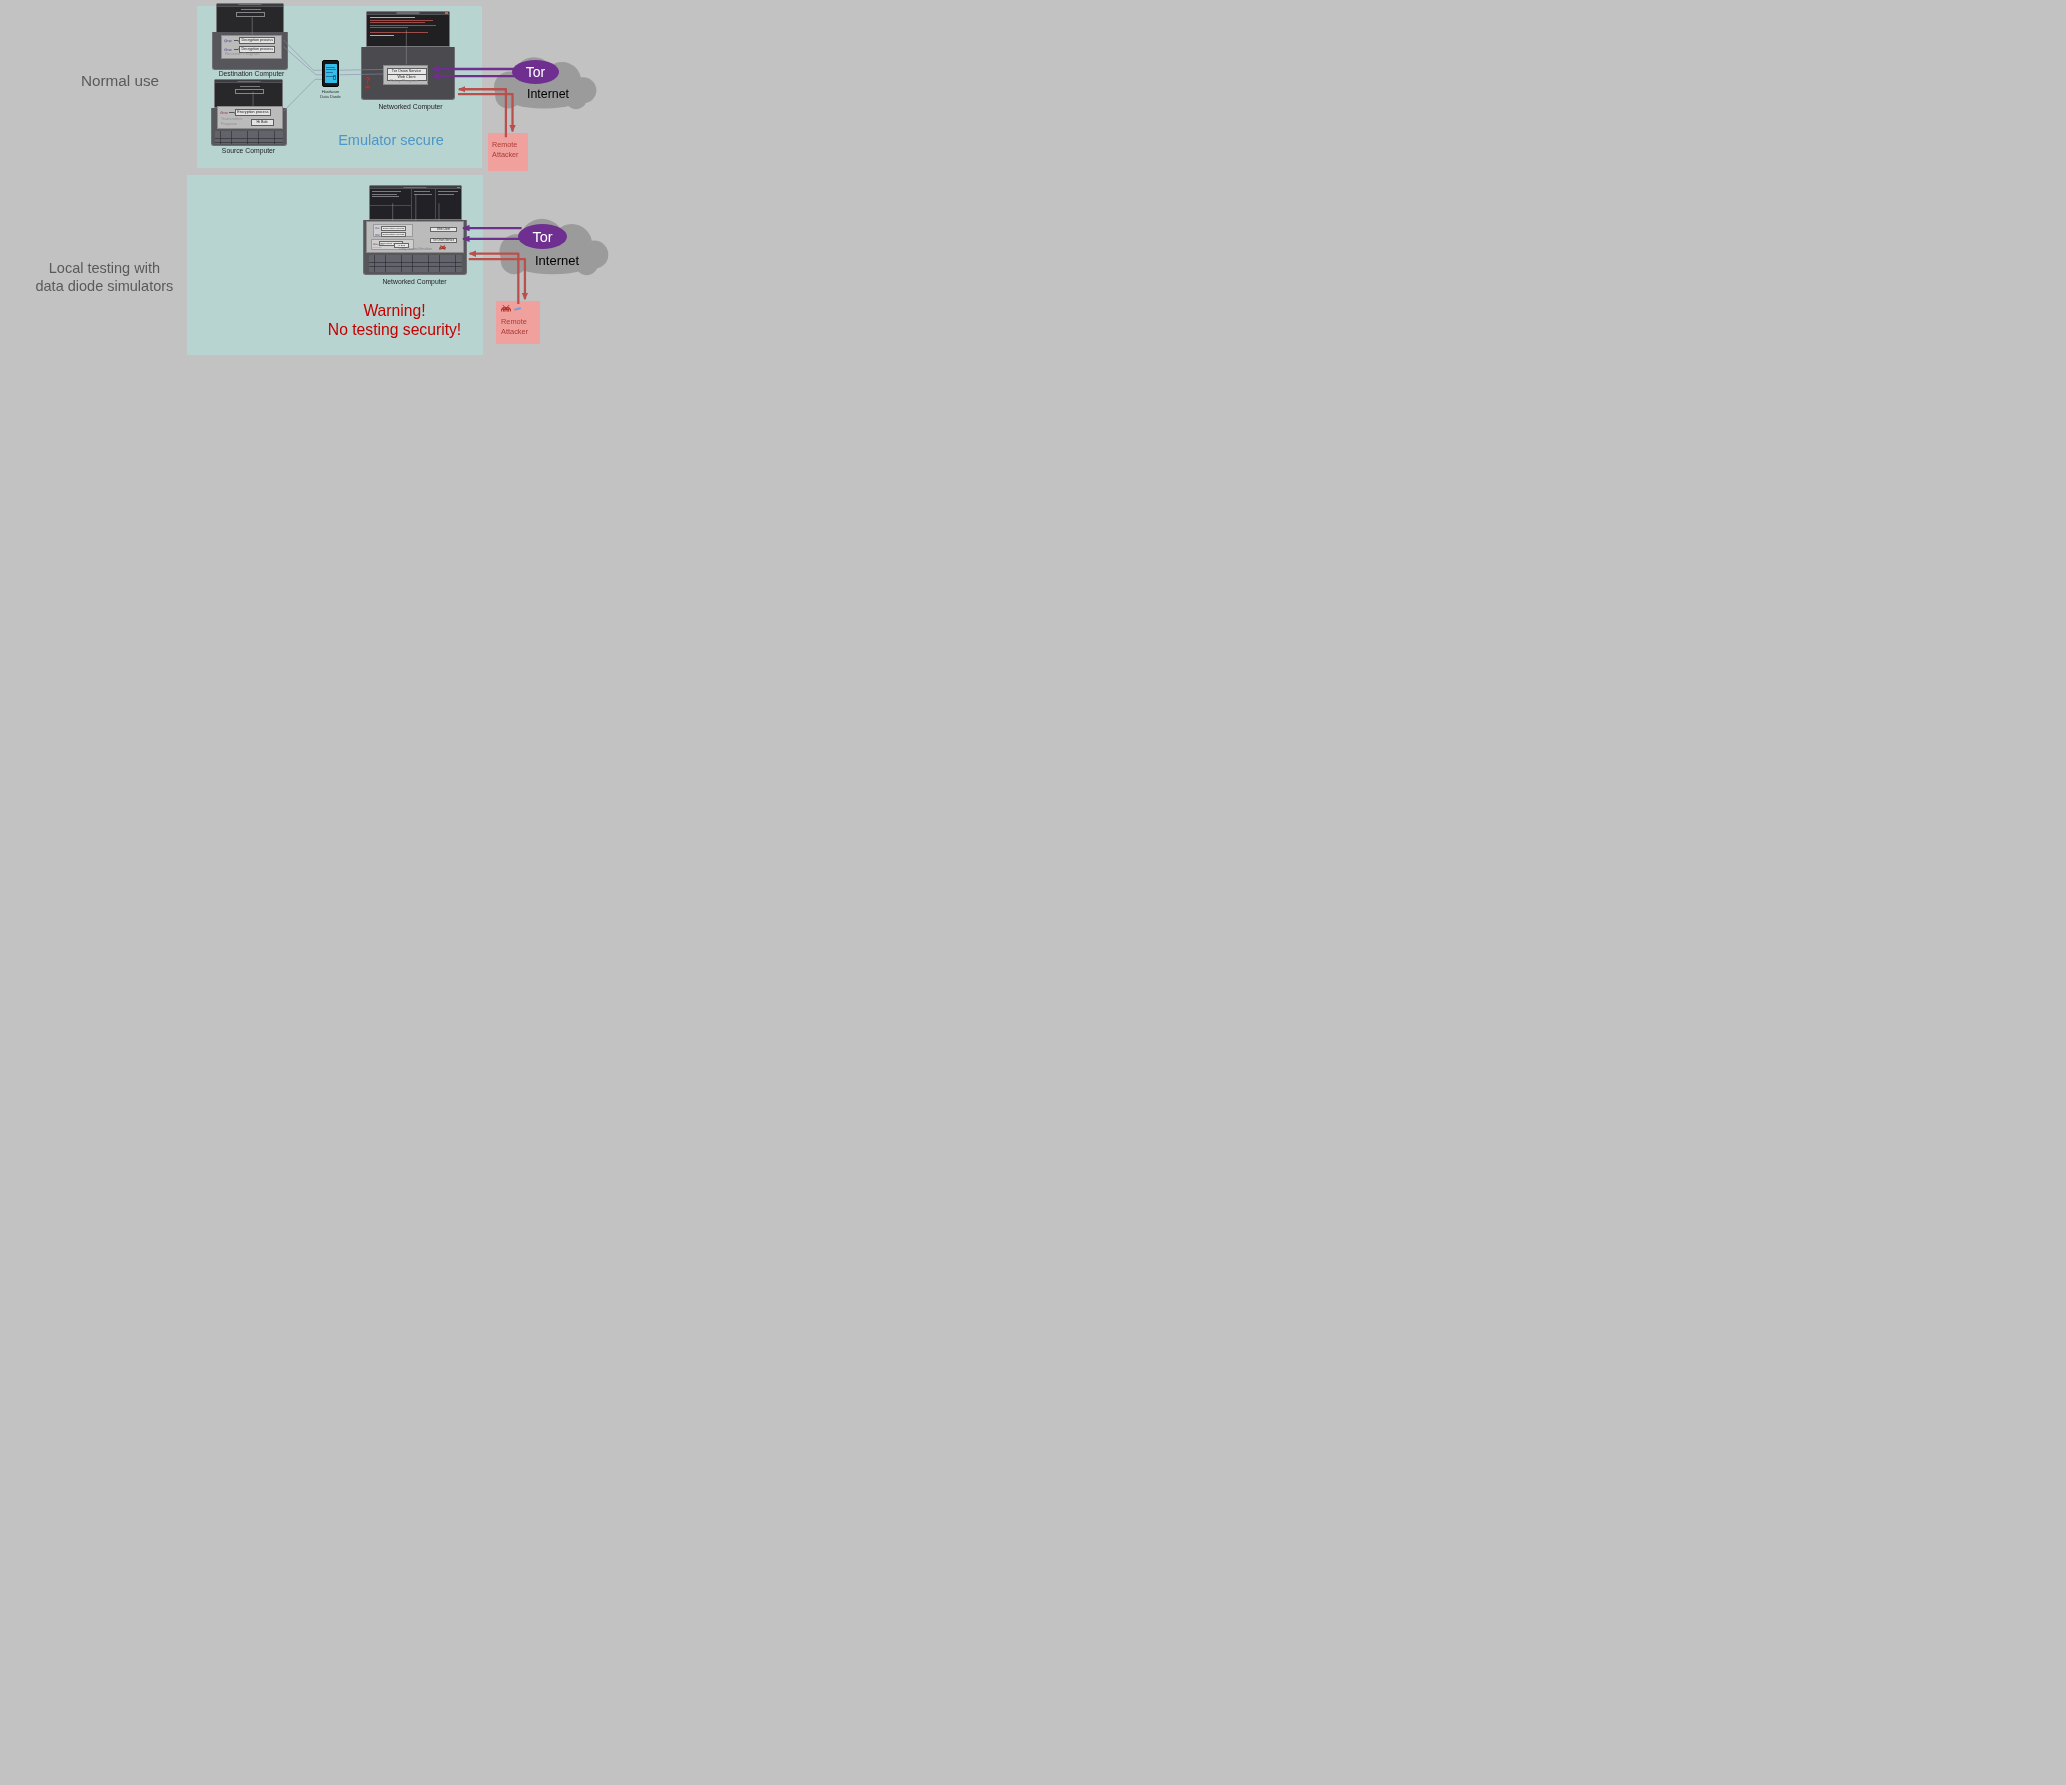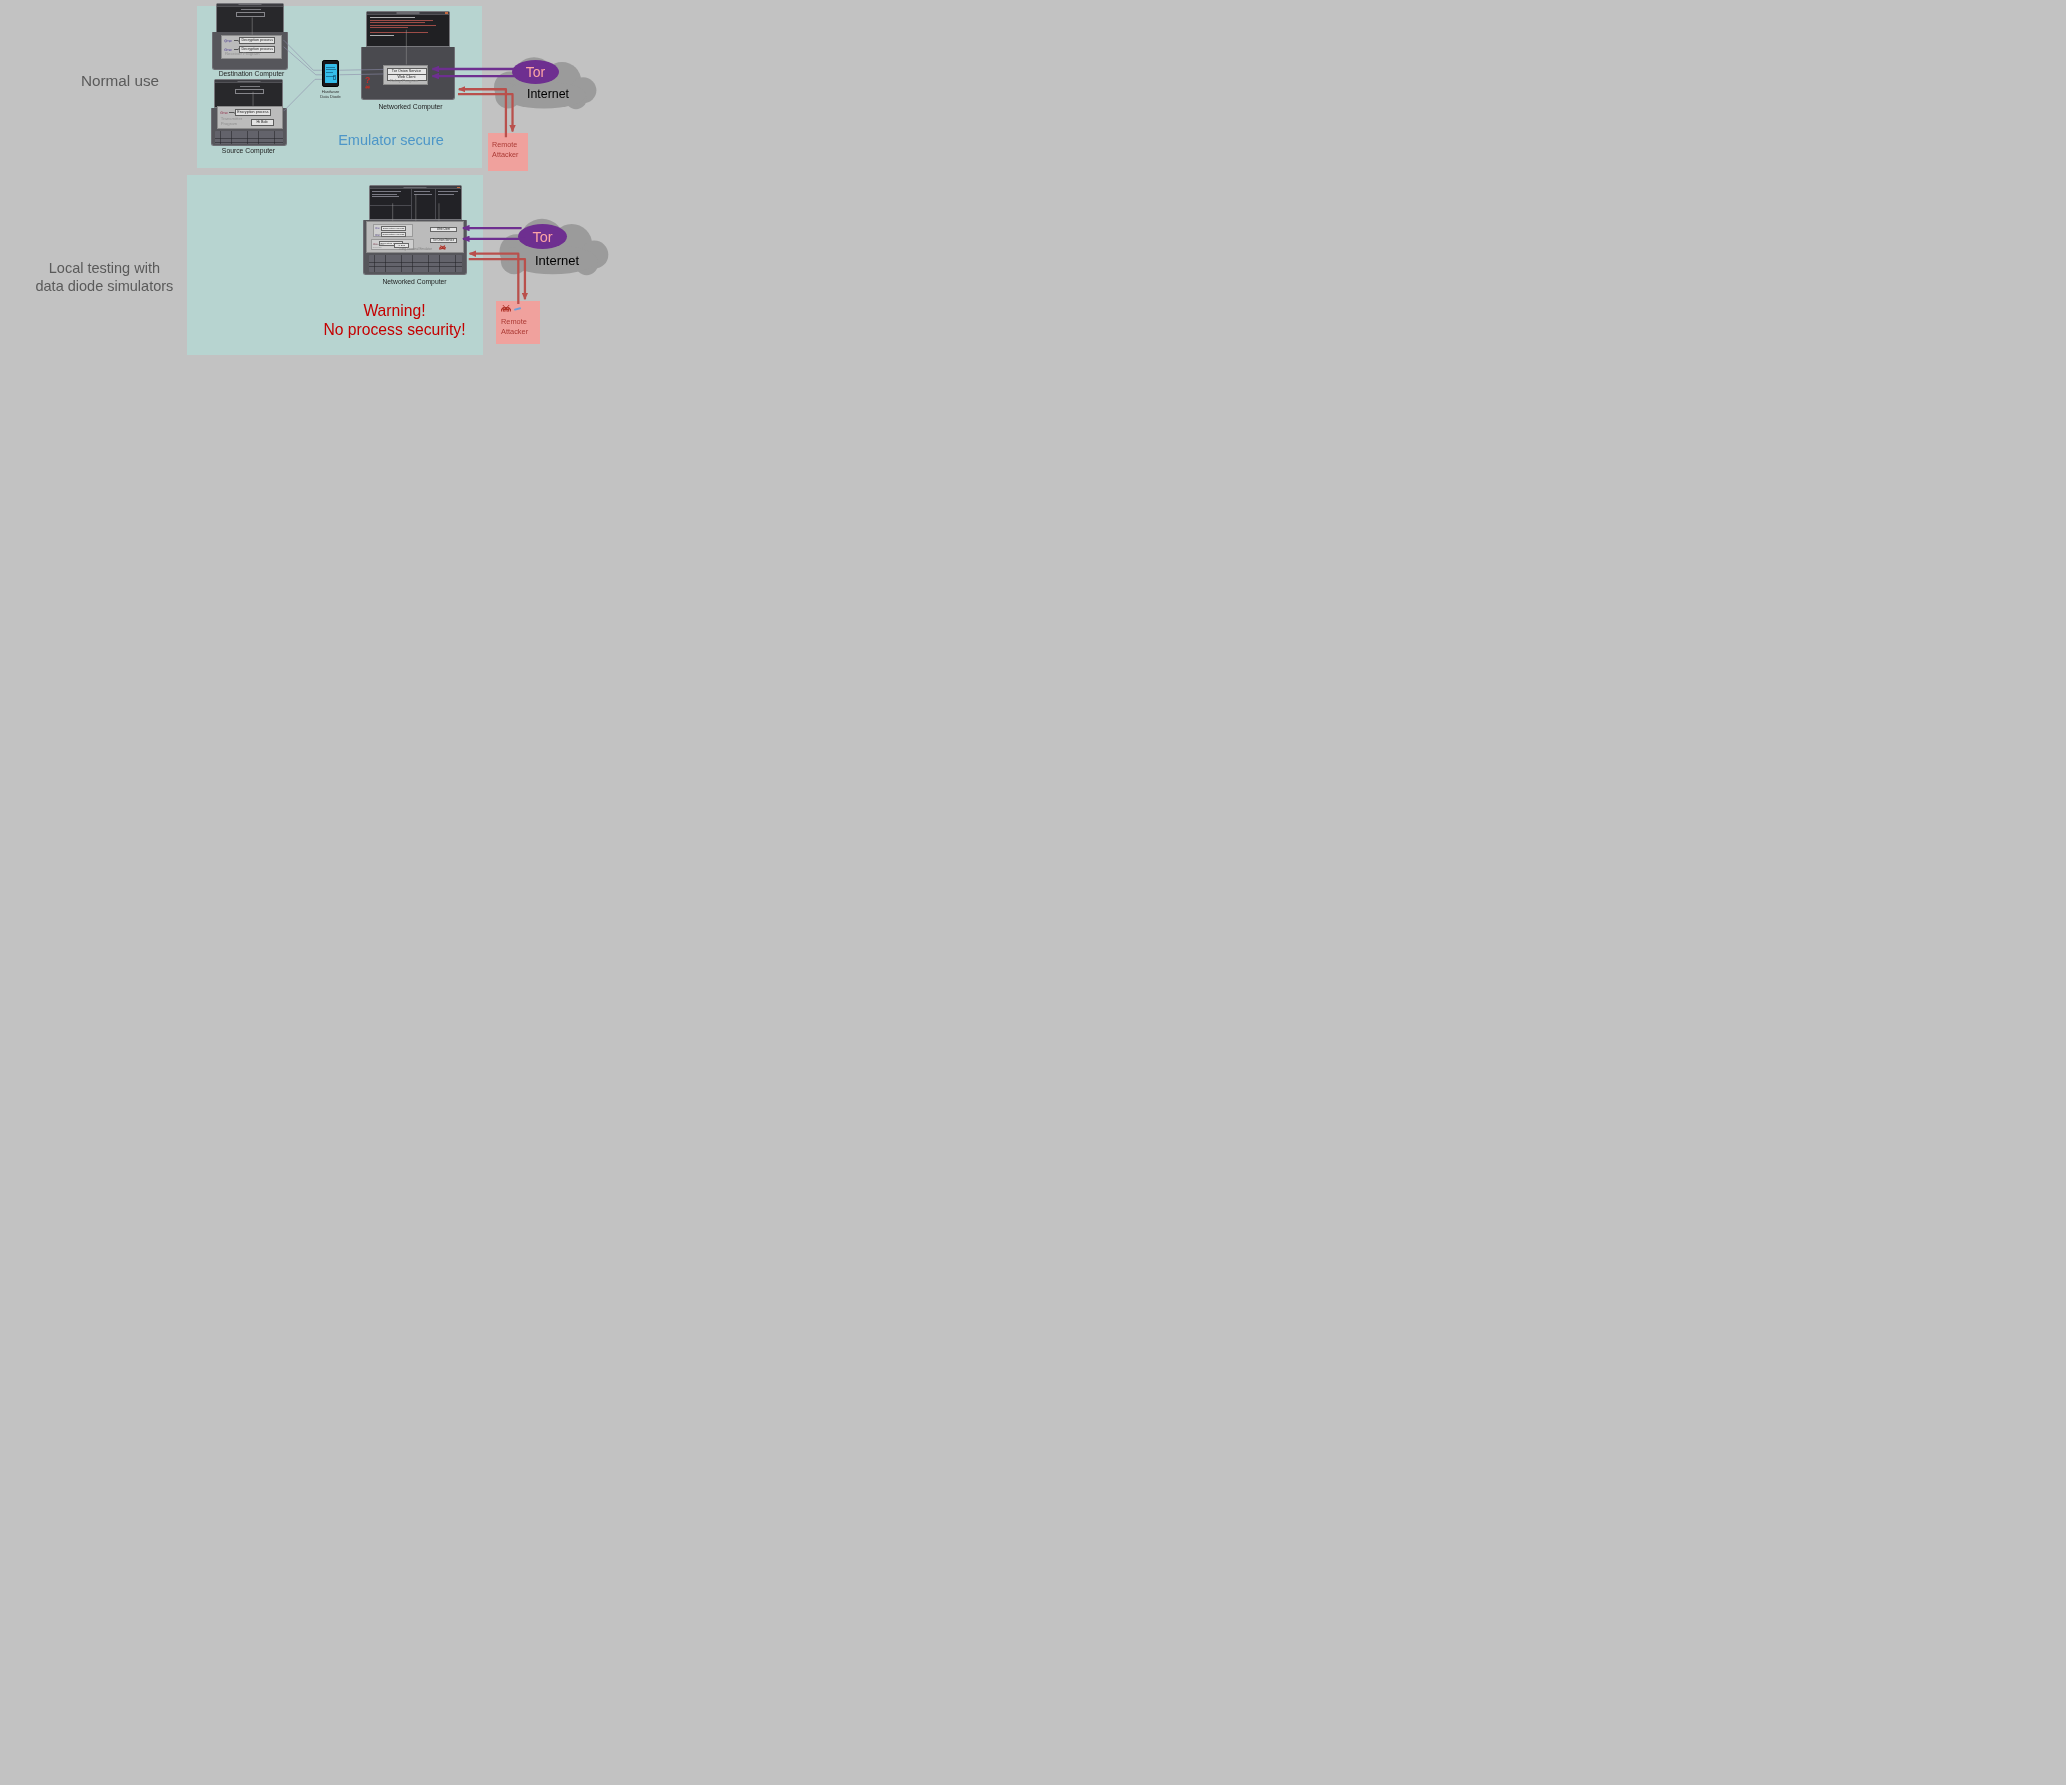--- a/index.html
+++ b/index.html
@@ -20,21 +20,21 @@
                      repeating-linear-gradient(to bottom,rgba(35,35,40,.55) 0 0.4px,transparent 0.4px 3.7px)}
   .screen-bar{position:absolute;height:0.8px;opacity:.85}
   .pane-line{position:absolute;background:#4a4a50}
   .program-box{position:absolute;background:rgba(195,195,195,.93);border:0.4px solid #8c8c8c;box-shadow:0 0.4px 0.8px rgba(0,0,0,.25)}
   .proc-row{display:flex;align-items:center;gap:1.2px;margin:1.7px 0 0 2.1px}
   .proc-box{background:#e3e3e3;border:0.4px solid #5c5c5c;color:#222;text-align:center;white-space:nowrap;font-size:3.7px;line-height:5px;padding:0 1.2px}
   .mini-arrow{width:4.5px;height:0;border-top:0.6px solid #555;position:relative;flex:0 0 auto}
   .mini-arrow::after{content:"";position:absolute;right:-0.8px;top:-1.5px;border-left:1.7px solid #555;border-top:1.1px solid transparent;border-bottom:1.1px solid transparent}
   .program-label{position:absolute;color:#8f8f8f;font-size:4.3px;line-height:1.12}
   .service-box{position:absolute;background:#e6e6e6;border:0.4px solid #5c5c5c;color:#222;text-align:center;font-size:3.7px;line-height:5px}
-  .tor-ellipse{position:absolute;background:#6e2f90;border-radius:50%;color:#fca5a5;display:flex;align-items:center;justify-content:center}
+  .tor-ellipse{position:absolute;background:#6e2f90;border-radius:50%;color:#ffffff;display:flex;align-items:center;justify-content:center}
   .internet-label{position:absolute;color:#000000;text-align:center}
   .attacker-box{position:absolute;background:#f0a19d}
   .atk-text{position:absolute;color:#ab3a35;white-space:pre-line;line-height:1.35}
   .mini-box{position:absolute;background:rgba(208,208,208,.92);border:0.4px solid #9a9a9a}
   .mini-proc{background:#e6e6e6;border:0.4px solid #666;color:#222;font-size:2.5px;line-height:3.3px;padding:0 0.8px;white-space:nowrap}
   .mini-row{display:flex;align-items:center;gap:0.8px;margin:0.8px 0 0 1.2px}
   .mini-label{position:absolute;color:#909090;font-size:2.3px;line-height:1.05}
   .mini-service{position:absolute;background:#e6e6e6;border:0.4px solid #666;color:#222;text-align:center;font-size:2.7px;line-height:4.1px}
   .phone{position:absolute;background:#17171a;border:0.4px solid #000;border-radius:2.1px;padding:2.9px 1.7px 3.3px 1.7px}
   .phone-screen{width:100%;height:100%;background:#35bdea;position:relative;overflow:hidden;border-radius:0.4px}
@@ -232,21 +232,21 @@
       <div class="mini-service" style="left:63px;top:15.7px;width:26.4px;height:5px">Tor Onion Service</div>
       <div class="mini-label" style="left:0;bottom:0.8px;width:100%;text-align:center;font-size:3.1px;color:#808080">Tiling Terminal Emulator</div>
     </div>
   </div>
   <svg style="position:absolute;left:439px;top:245px" width="7.4" height="5.4" viewBox="0 0 11 8">
     <path fill="#b03228" d="M2 0h1v1H2z M8 0h1v1H8z M3 1h1v1H3z M7 1h1v1H7z M2 2h7v1H2z M1 3h2v1H1z M4 3h3v1H4z M8 3h2v1H8z M0 4h11v1H0z M0 5h1v1H0z M2 5h7v1H2z M10 5h1v1h-1z M0 6h1v1H0z M2 6h1v1H2z M8 6h1v1H8z M10 6h1v1h-1z M3 7h2v1H3z M6 7h2v1H6z"></path>
   </svg>
   <div class="caption" style="left:361px;top:278px;width:107px">Networked Computer</div>
 
   <div class="warning-text" style="left:312px;top:302px;width:165px;font-size:15.7px">Warning!
-No process security!</div>
+No testing security!</div>
 
   <div style="position:absolute;left:491px;top:212px;width:119px;height:64px">
     <svg width="100%" height="100%" viewBox="0 0 280 150" preserveAspectRatio="none">
       <g fill="#9b9b9b">
         <circle cx="60" cy="92" r="40"></circle>
           <circle cx="120" cy="68" r="52"></circle>
           <circle cx="190" cy="76" r="48"></circle>
         <circle cx="243" cy="100" r="33"></circle>
           <circle cx="55" cy="114" r="32"></circle>
           <circle cx="225" cy="121" r="27"></circle>

